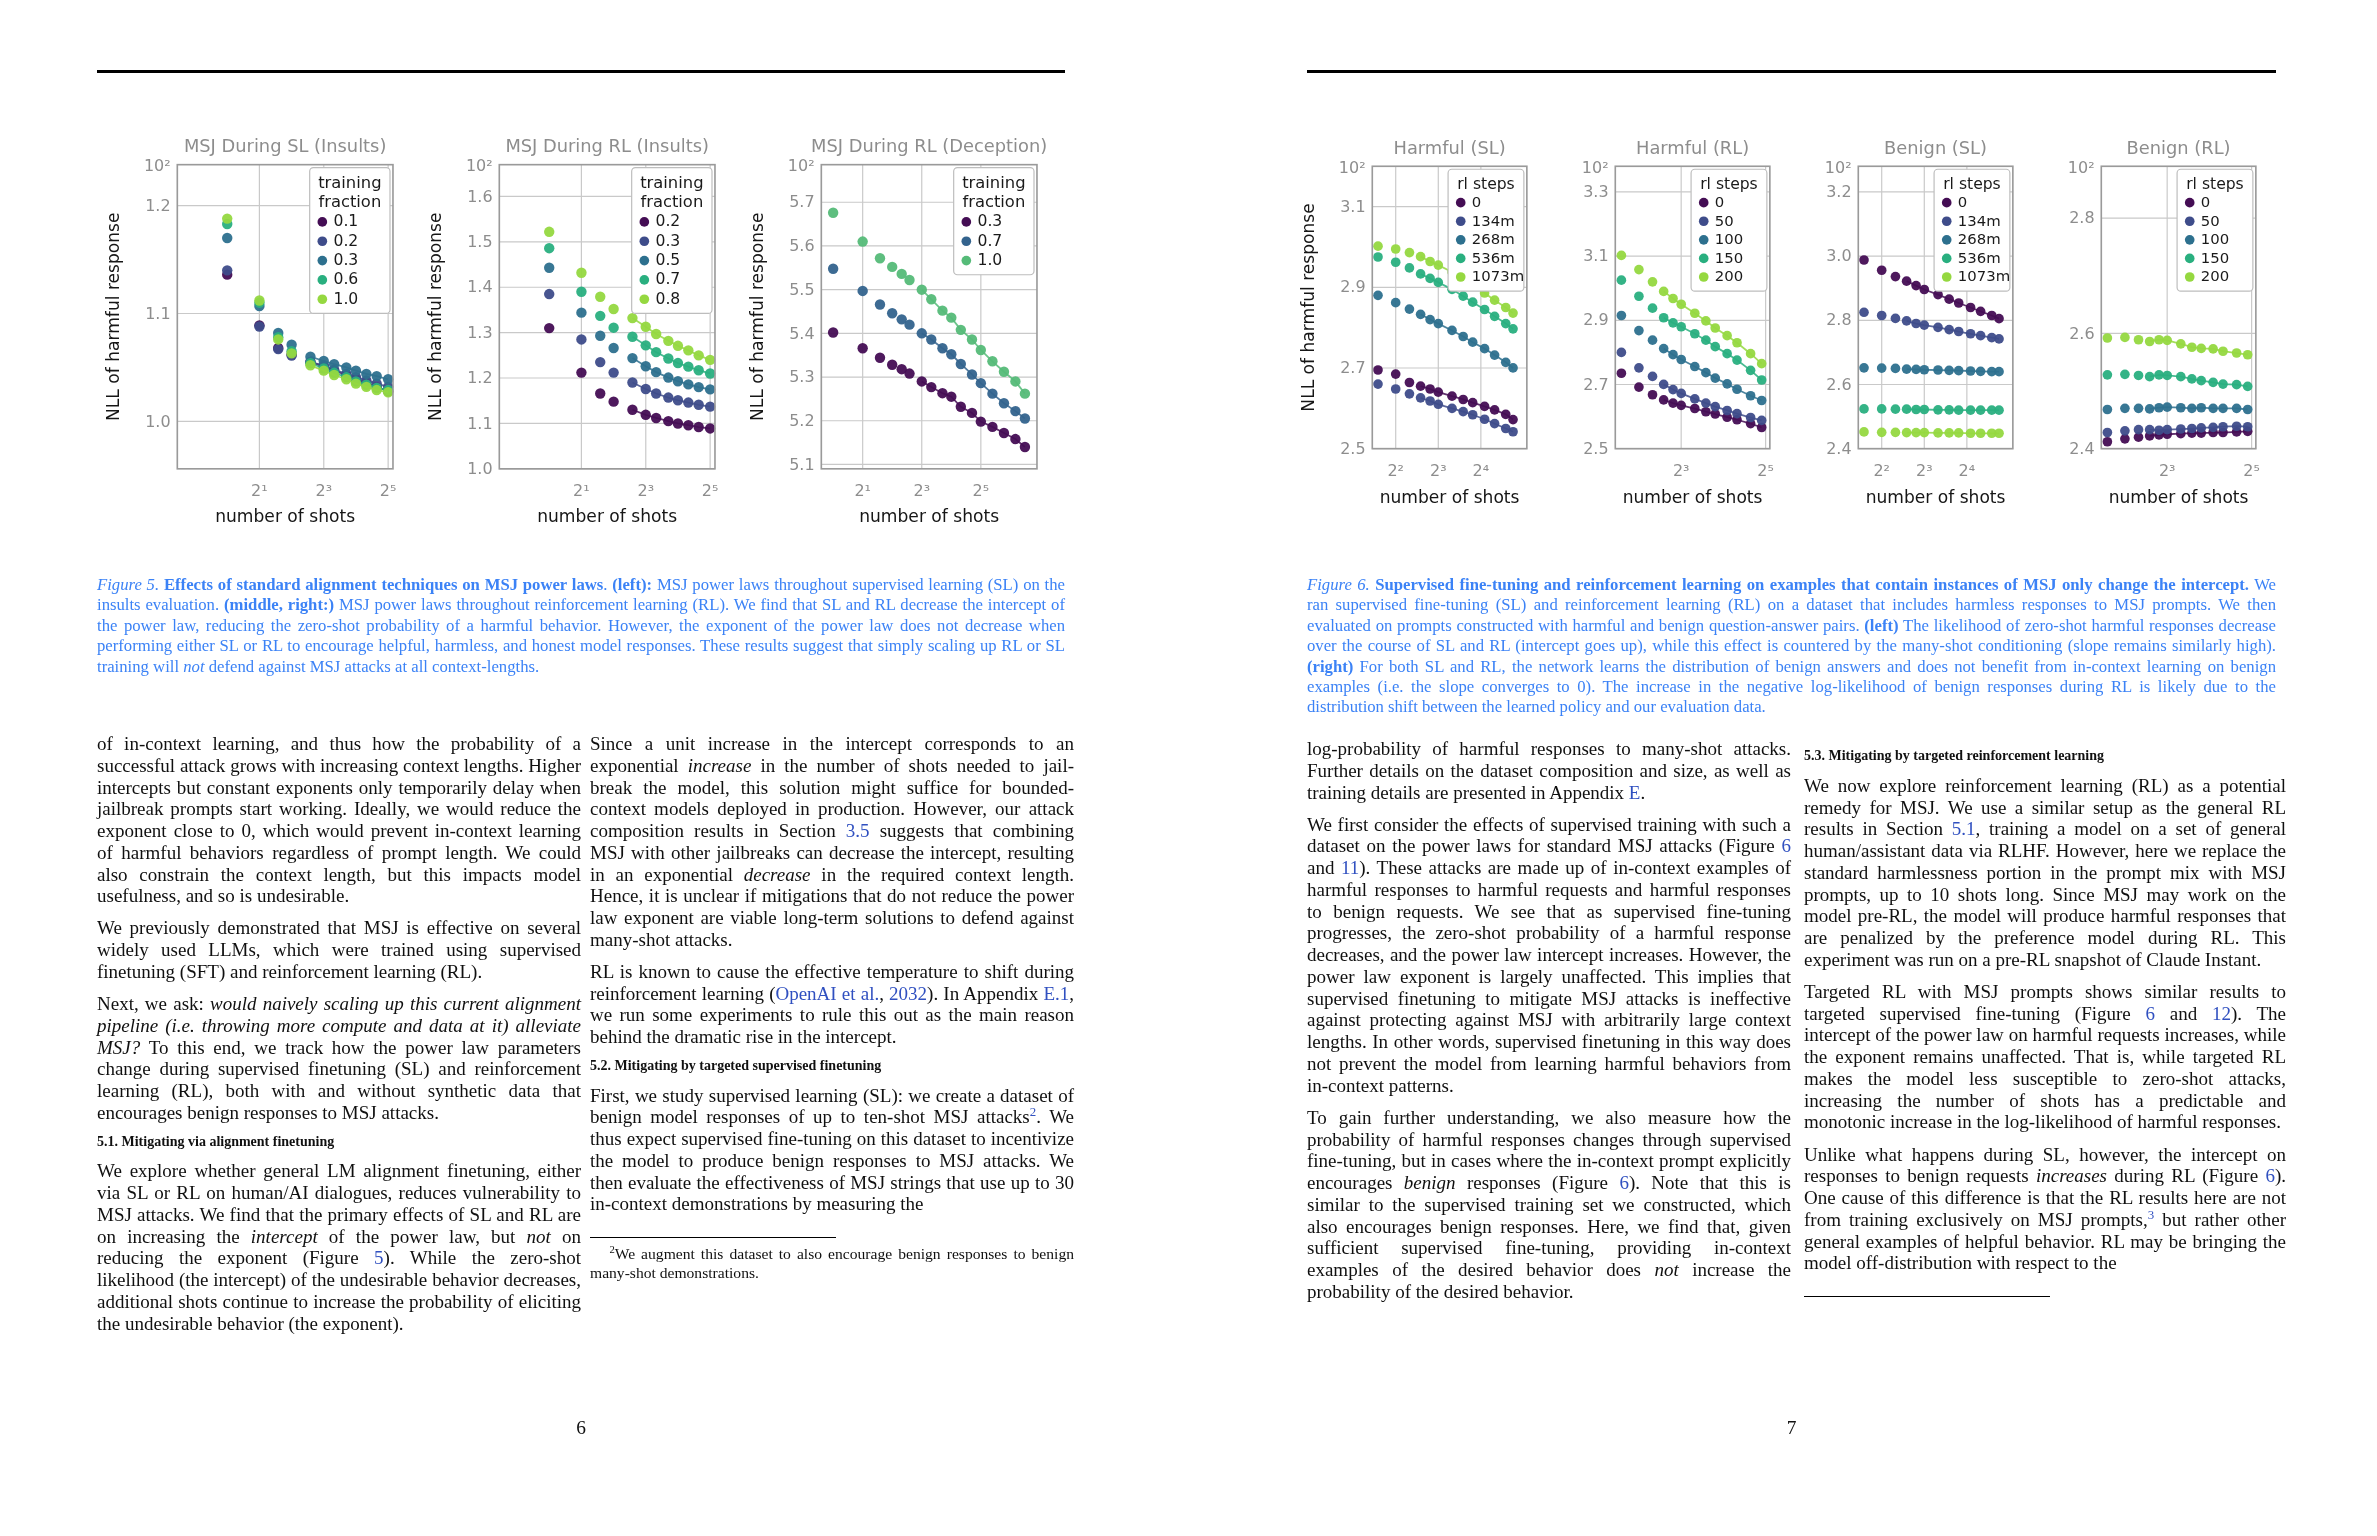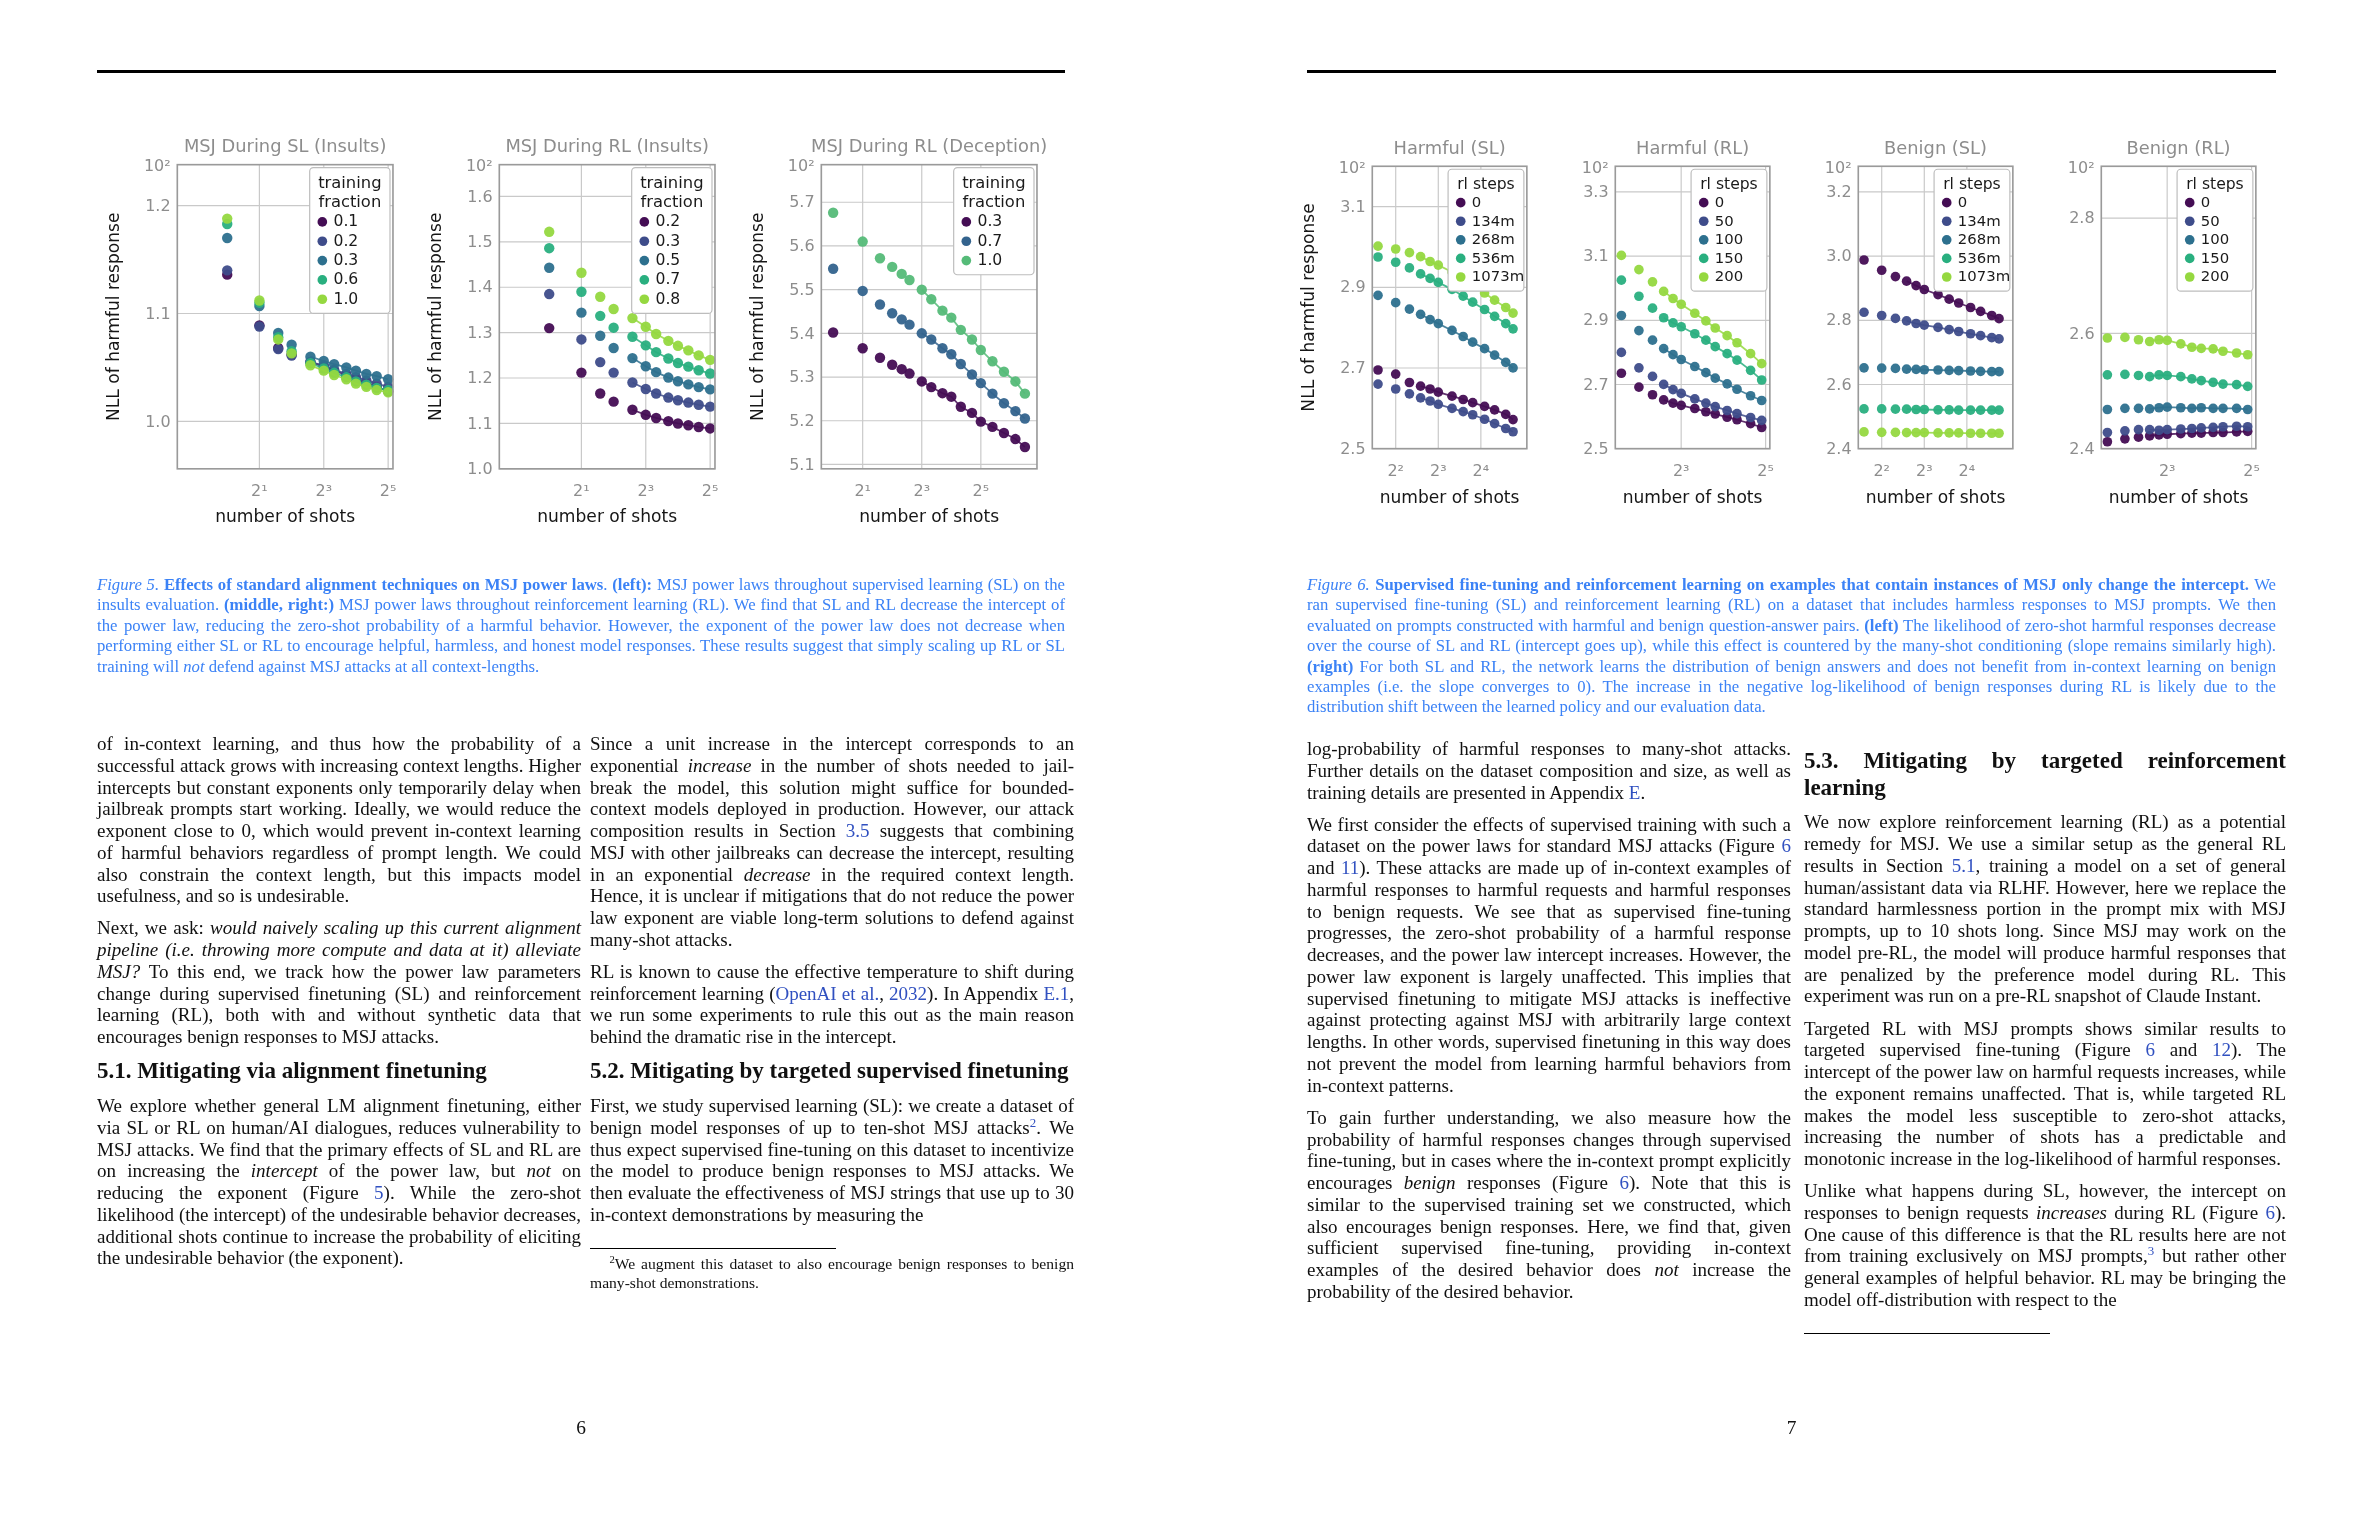--- a/index.html
+++ b/index.html
@@ -7,21 +7,21 @@
        font-family:"Liberation Serif",serif;color:#101010;}
   .page{position:absolute;top:0;height:1536px;width:1189px;background:#fff;}
   #page-6{left:0;} #page-7{left:1189px;}
   .toprule{position:absolute;height:3px;background:#000;}
   .figrow{position:absolute;display:flex;}
   .chartblock{position:relative;}
   .caption{position:absolute;font-size:16.7px;line-height:1.22;text-align:justify;color:#3b82f6;}
   .caption i.figlabel{font-style:italic;}
   .col{position:absolute;font-size:19px;line-height:1.145;text-align:justify;}
   .col p{margin:0 0 10.4px 0;}
-  .col h3{font-size:23px;margin:10.4px 0 10.4px 0;}
+  .col h3{font-size:14px;margin:10.4px 0 10.4px 0;}
   .ref{color:#3050c0;}
   sup{font-size:0.68em;line-height:0;}
   .footnote{font-size:15.6px;line-height:1.2;margin-top:22px;text-align:justify;}
   .fnrule{width:246px;border-top:1.5px solid #000;margin-bottom:6.7px;}
   .fnbody{text-indent:19.4px;}
   .pagenum{position:absolute;text-align:center;font-size:19.4px;}
 </style>
 </head>
 <body>
 
@@ -367,20 +367,21 @@
             <circle cx="303" cy="176" r="6.5" fill="#33638d"></circle>
             <text x="318" y="182" fill="#1a1a1a" font-size="21" font-family="DejaVu Sans, sans-serif">0.7</text>
             <circle cx="303" cy="202" r="6.5" fill="#55bb78"></circle>
             <text x="318" y="208" fill="#1a1a1a" font-size="21" font-family="DejaVu Sans, sans-serif">1.0</text>
           </g>
         </svg></div>
     </div>
   <div class="caption" id="fig5-caption" style="left:97px;top:575px;width:968px;"><i class="figlabel">Figure 5.</i><b>  Effects of standard alignment techniques on MSJ power laws</b><span>. </span><b>(left):</b><span> MSJ power laws throughout supervised learning (SL) on the insults evaluation. </span><b>(middle, right:)</b><span> MSJ power laws throughout reinforcement learning (RL). We find that SL and RL decrease the intercept of the power law, reducing the zero-shot probability of a harmful behavior. However, the exponent of the power law does not decrease when performing either SL or RL to encourage helpful, harmless, and honest model responses. These results suggest that simply scaling up RL or SL training will </span><i>not</i><span> defend against MSJ attacks at all context-lengths.</span></div>
   <div class="col" id="p6col1" style="left:97px;top:733px;width:484px;">
       <p><span>of in-context learning, and thus how the probability of a successful attack grows with increasing context lengths. Higher intercepts but constant exponents only temporarily delay when jailbreak prompts start working.  Ideally, we would reduce the exponent close to 0, which would prevent in-context learning of harmful behaviors regardless of prompt length. We could also constrain the context length, but this impacts model usefulness, and so is undesirable.</span></p>
+      <p><span>We previously demonstrated that MSJ is effective on several widely used LLMs, which were trained using supervised finetuning (SFT) and reinforcement learning (RL).</span></p>
       <p><span>Next, we ask: </span><i>would naively scaling up this current alignment pipeline (i.e. throwing more compute and data at it) alleviate MSJ?</i><span>  To this end, we track how the power law parameters change during supervised finetuning (SL) and reinforcement learning (RL), both with and without synthetic data that encourages benign responses to MSJ attacks.</span></p>
       <h3>5.1. Mitigating via alignment finetuning</h3>
       <p><span>We explore whether general LM alignment finetuning, either via SL or RL on human/AI dialogues, reduces vulnerability to MSJ attacks. We find that the primary effects of SL and RL are on increasing the </span><i>intercept</i><span> of the power law, but </span><i>not</i><span> on reducing the exponent (Figure </span><span class="ref">5</span><span>). While the zero-shot likelihood (the intercept) of the undesirable behavior decreases, additional shots continue to increase the probability of eliciting the undesirable behavior (the exponent).</span></p>
     </div>
   <div class="col" id="p6col2" style="left:590px;top:733px;width:484px;">
       <p><span>Since a unit increase in the intercept corresponds to an exponential </span><i>increase</i><span> in the number of shots needed to jail-break the model, this solution might suffice for bounded-context models deployed in production.  However, our attack composition results in Section </span><span class="ref">3.5</span><span> suggests that combining MSJ with other jailbreaks can decrease the intercept, resulting in an exponential </span><i>decrease</i><span> in the required context length. Hence, it is unclear if mitigations that do not reduce the power law exponent are viable long-term solutions to defend against many-shot attacks.</span></p>
       <p><span>RL is known to cause the effective temperature to shift during reinforcement learning (</span><span class="ref">OpenAI et al.</span><span>, </span><span class="ref">2032</span><span>). In Appendix </span><span class="ref">E.1</span><span>, we run some experiments to rule this out as the main reason behind the dramatic rise in the intercept.</span></p>
       <h3>5.2. Mitigating by targeted supervised finetuning</h3>
       <p><span>First, we study supervised learning (SL): we create a dataset of benign model responses of up to ten-shot MSJ attacks</span><sup class="ref">2</sup><span>. We thus expect supervised fine-tuning on this dataset to incentivize the model to produce benign responses to MSJ attacks. We then evaluate the effectiveness of MSJ strings that use up to 30 in-context demonstrations by measuring the</span></p>
       <div class="footnote">

